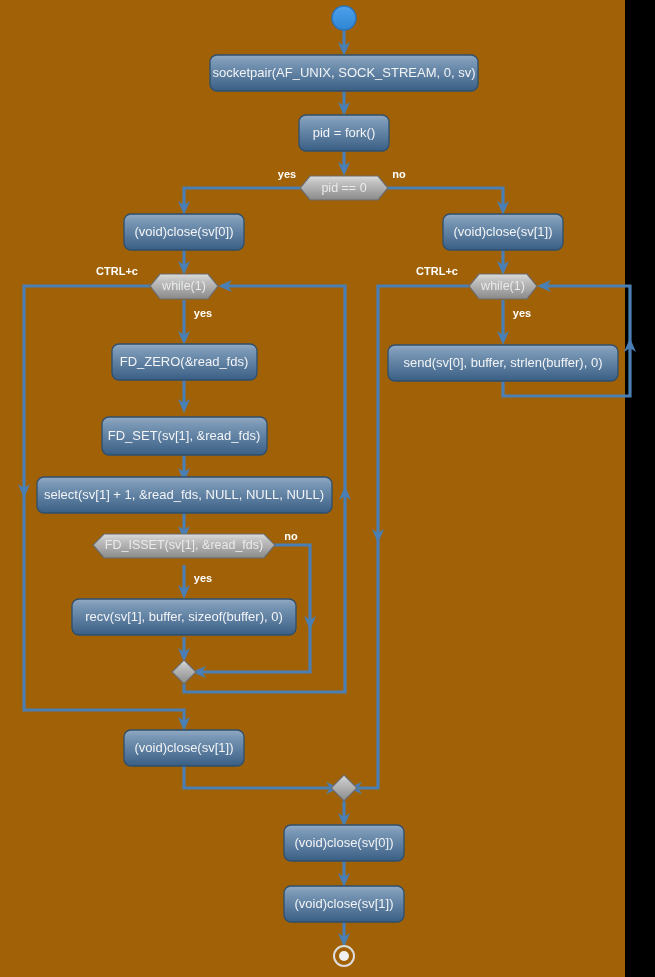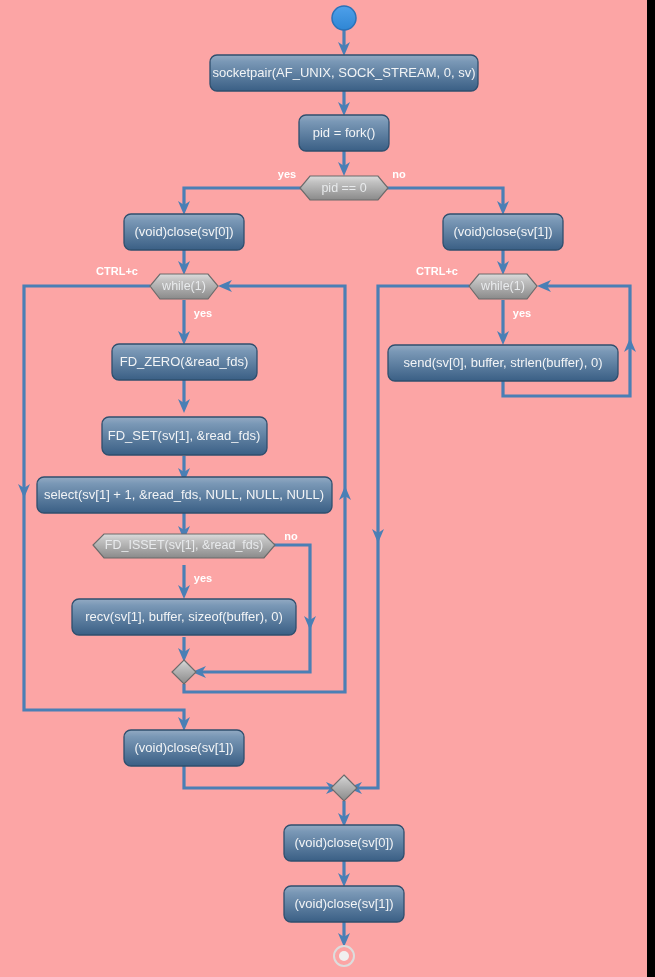--- a/index.html
+++ b/index.html
@@ -1,18 +1,18 @@
 <!DOCTYPE html>
 <html><head>
 <meta charset="utf-8">
 <style>
   html,body{margin:0;padding:0;background:#000;}
   body{width:655px;height:977px;overflow:hidden;
        font-family:"Liberation Sans","DejaVu Sans",sans-serif;}
-  #canvas{position:relative;width:625px;height:977px;background:#fca5a5;padding-left:22px;}
+  #canvas{position:relative;width:625px;height:977px;background:#a16207;}
   svg#diagram{position:absolute;left:0;top:0;width:655px;height:977px;}
   .node-label{fill:#f2f4f6;font-family:"Liberation Sans","DejaVu Sans",sans-serif;
               font-size:13px;text-anchor:middle;dominant-baseline:middle;}
   .dec-label{fill:#e8eaec;font-family:"Liberation Sans","DejaVu Sans",sans-serif;
              font-size:12.5px;text-anchor:middle;dominant-baseline:middle;}
   .edge-label{fill:#ffffff;font-family:"Liberation Sans","DejaVu Sans",sans-serif;
               font-size:11px;font-weight:bold;text-anchor:middle;dominant-baseline:middle;}
   .edge{fill:none;stroke:#4a7fb5;stroke-width:3.2;stroke-linejoin:miter;stroke-linecap:butt;}
   .arrowhead{fill:#4a7fb5;stroke:none;}
 </style>

